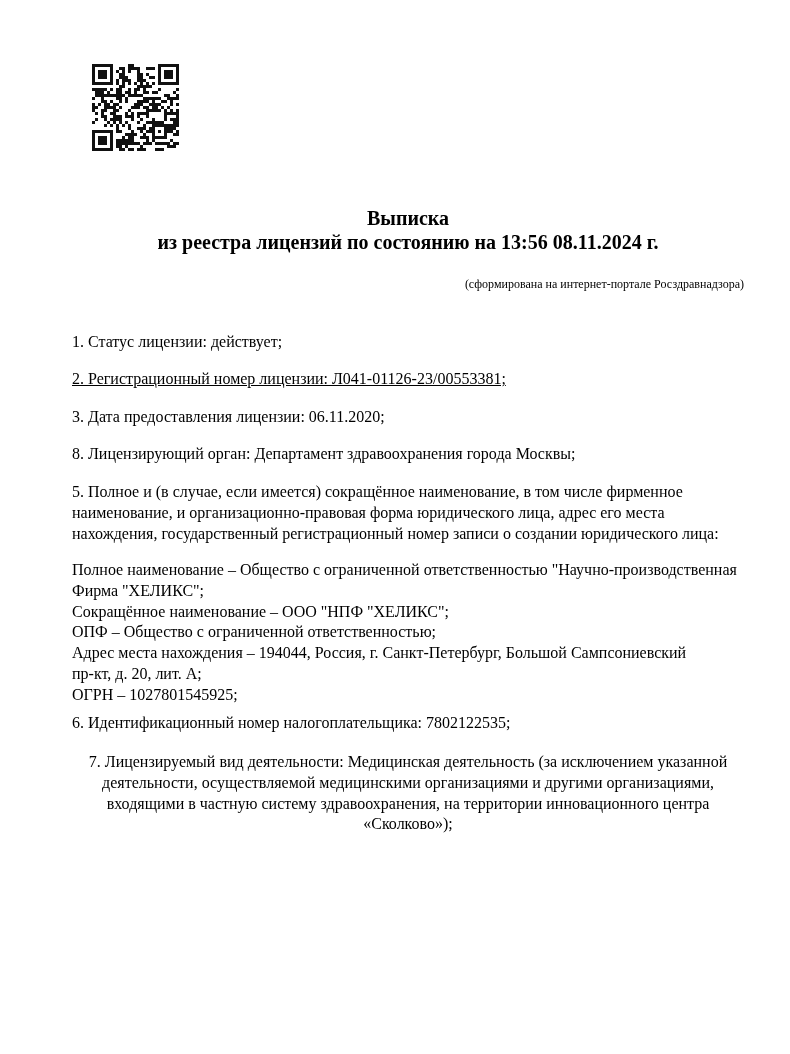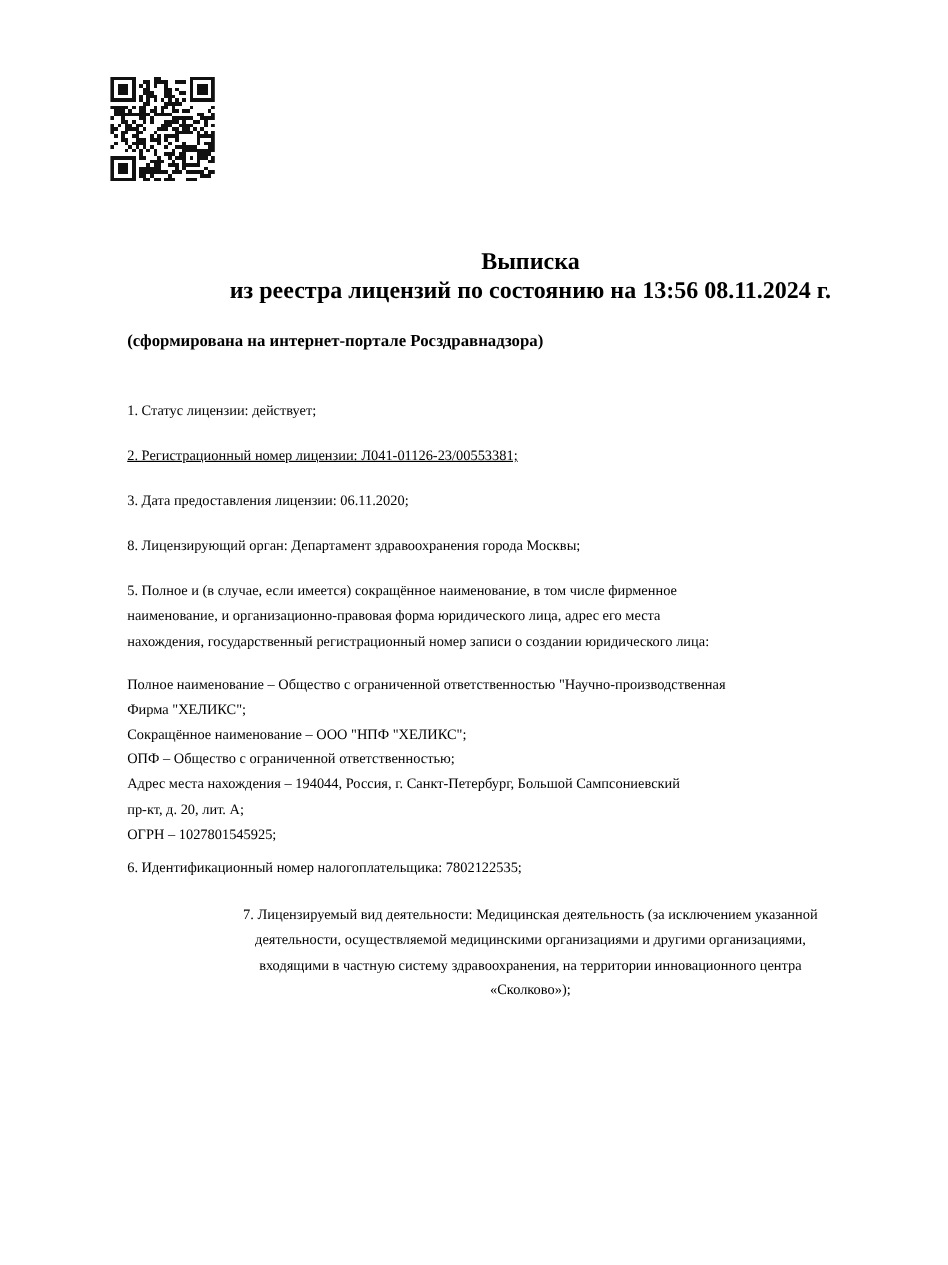--- a/index.html
+++ b/index.html
@@ -14,49 +14,49 @@
   }
   .qr{
     position:absolute;
     left:92px;
     top:64px;
     width:87px;
     height:87px;
   }
   .content{
     position:absolute;
-    left:106px;
+    left:72px;
     top:0;
     width:672px;
     height:1054px;
   }
   .doc-title{
     position:absolute;
     left:0; top:206px;
     width:672px;
     text-align:center;
     font-weight:bold;
     font-size:20px;
     line-height:24px;
     white-space:nowrap;
   }
   .doc-subtitle{
     position:absolute;
     left:0; top:276px;
     width:672px;
-    font-size:14px;
+    text-align:right;
+    font-size:12px;
     line-height:17px;
     white-space:nowrap;
-    font-weight:bold;
   }
   .para{
     position:absolute;
     left:0;
     width:672px;
-    font-size:12px;
+    font-size:16px;
     line-height:20.8px;
     white-space:nowrap;
   }
   .p1{top:332px;}
   .p2{top:369px;text-decoration:underline;}
   .p3{top:407px;}
   .p4{top:444px;}
   .p5{top:482px;}
   .p5d{top:560px;}
   .p6{top:713px;}

